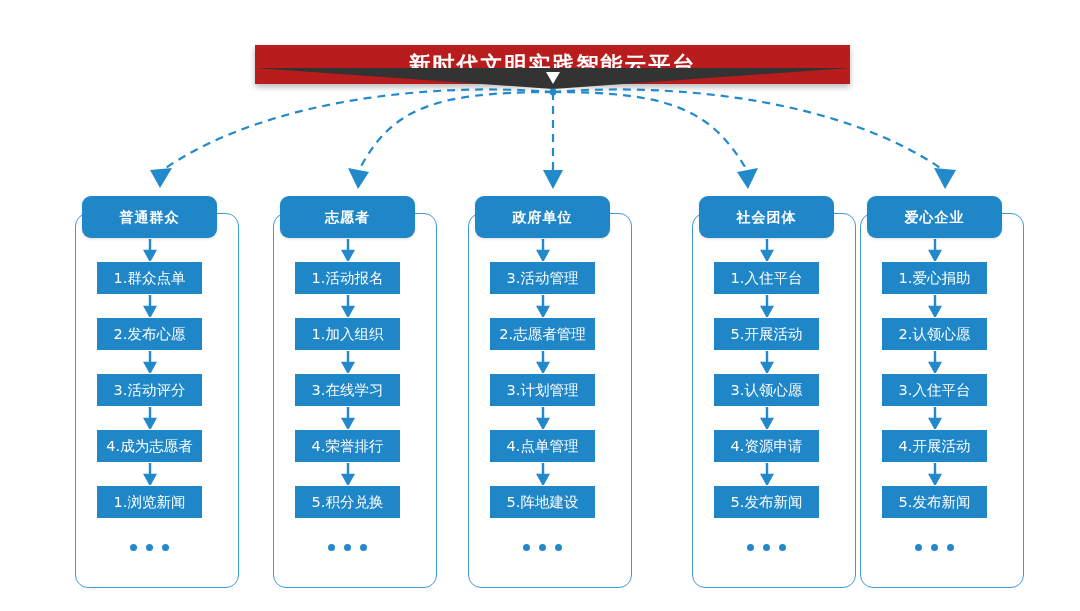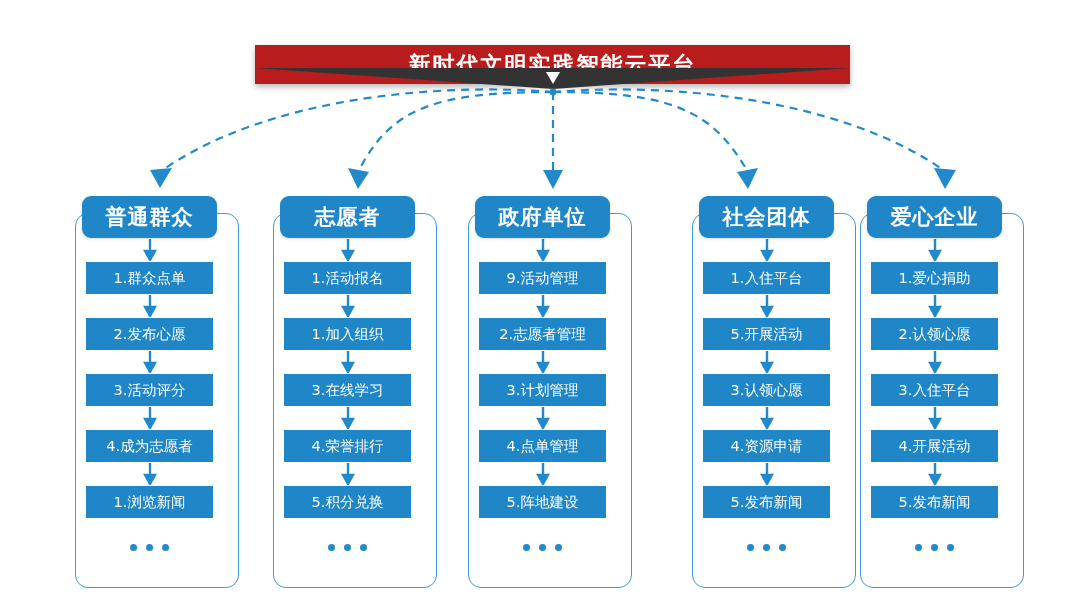--- a/index.html
+++ b/index.html
@@ -106,21 +106,21 @@
     background: #1f86c8;
     border-radius: 9px;
     display: flex;
     align-items: center;
     justify-content: center;
     box-shadow: 0 1px 3px rgba(0,0,0,0.14);
     z-index: 3;
   }
   .col-header-label {
     color: #ffffff;
-    font-size: 21px;
+    font-size: 14px;
     font-weight: bold;
     letter-spacing: 1px;
     line-height: 1;
   }
 
   .items {
     position: absolute;
     left: 18px;
     top: 42px;
     width: 135px;
@@ -129,21 +129,21 @@
   .arrow-down {
     width: 135px;
     height: 24px;
     display: flex;
     align-items: center;
     justify-content: center;
   }
   .arrow-down svg { display: block; }
 
   .item-box {
-    width: 127px;
+    width: 105px;
     margin: 0 auto;
     height: 32px;
     background: #1f86c8;
     display: flex;
     align-items: center;
     justify-content: center;
   }
   .item-label {
     color: #ffffff;
     font-size: 14.5px;
@@ -315,21 +315,21 @@
       <div class="col-header">
         <span class="col-header-label">政府单位</span>
       </div>
       <div class="items">
         <div class="arrow-down">
           <svg width="14" height="22" viewBox="0 0 14 22">
               <path d="M7,0 L7,13 M7,21 L2,12 L12,12 Z" stroke="#2289cb" stroke-width="2.4" fill="#2289cb"></path>
             </svg>
         </div>
         <div class="item-box">
-          <span class="item-label">9.活动管理</span>
+          <span class="item-label">3.活动管理</span>
         </div>
         <div class="arrow-down">
           <svg width="14" height="22" viewBox="0 0 14 22">
               <path d="M7,0 L7,13 M7,21 L2,12 L12,12 Z" stroke="#2289cb" stroke-width="2.4" fill="#2289cb"></path>
             </svg>
         </div>
         <div class="item-box">
           <span class="item-label">2.志愿者管理</span>
         </div>
         <div class="arrow-down">

